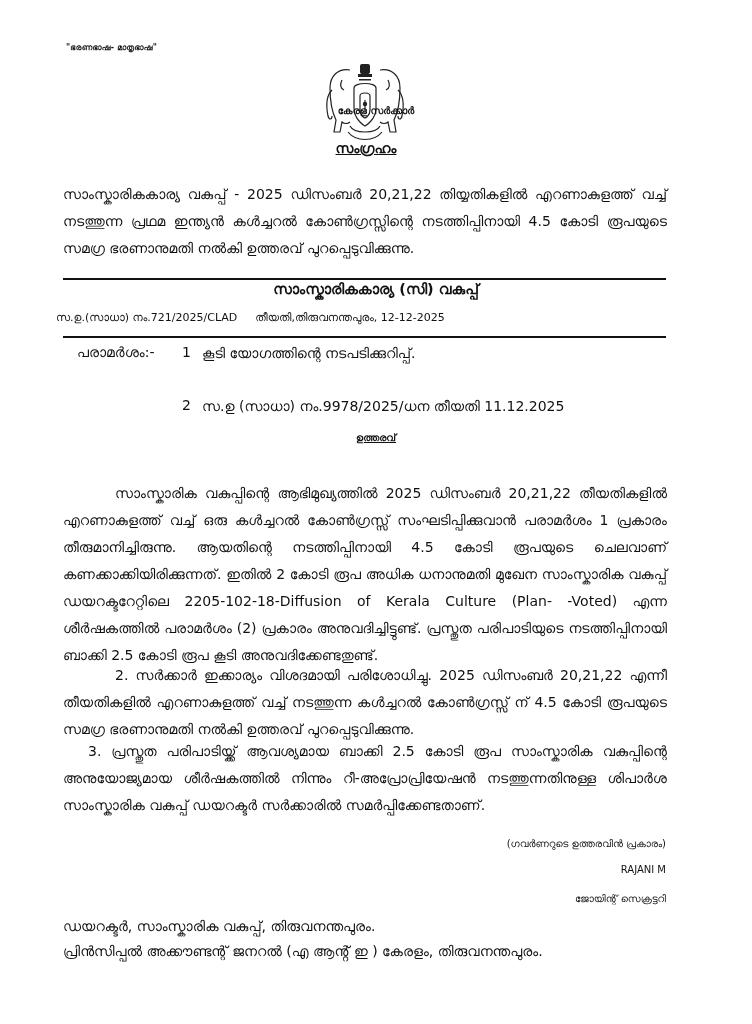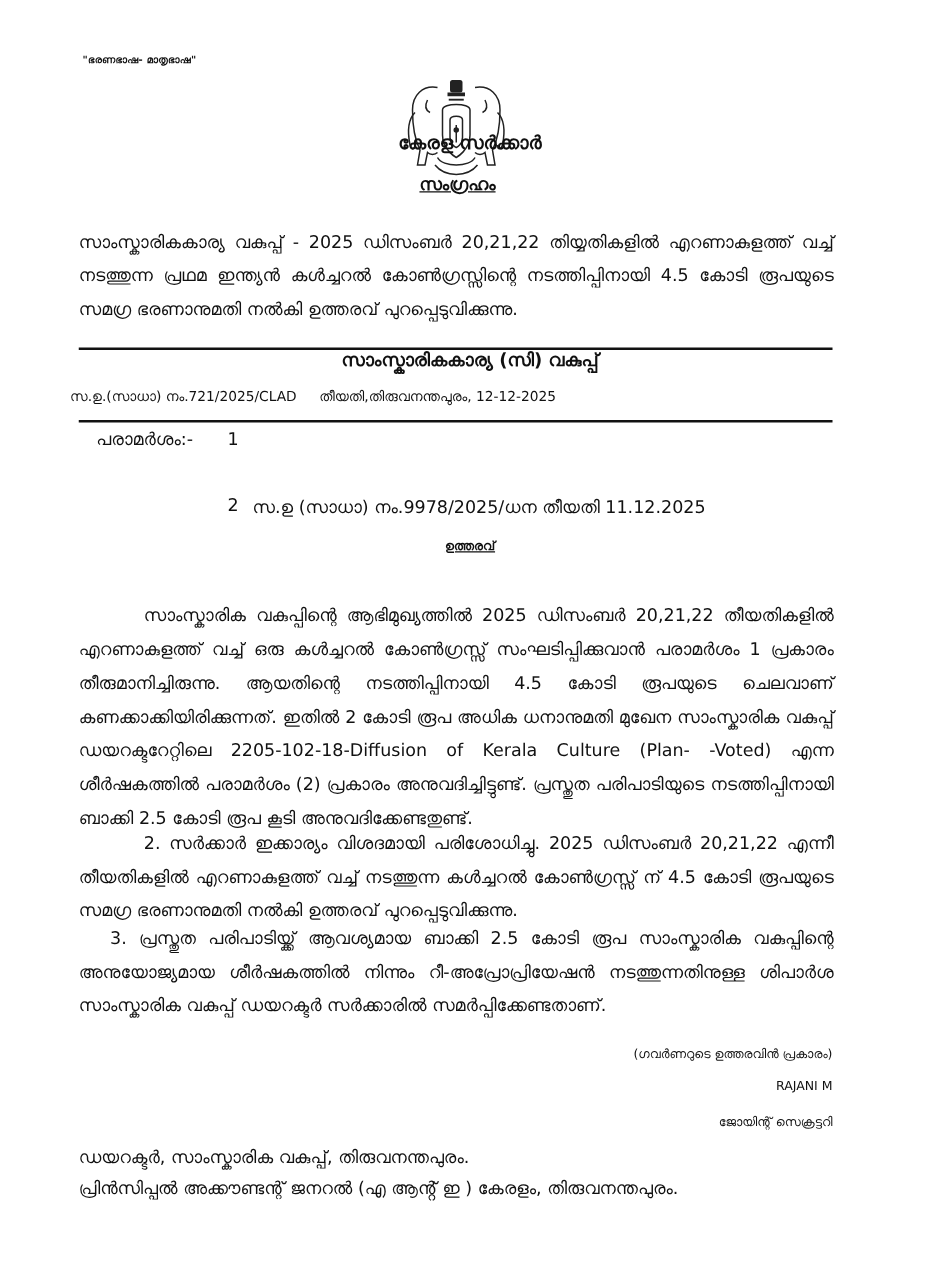--- a/index.html
+++ b/index.html
@@ -22,21 +22,21 @@
       font-weight: bold;
       letter-spacing: 0.2px;
     }
     .emblem {
       left: 320px; top: 60px;
       width: 90px; height: 88px;
     }
     .govt-name {
       left: 0; width: 752px; top: 105px;
       text-align: center;
-      font-size: 15px;
+      font-size: 10px;
       font-weight: bold;
     }
     .abstract-title {
       left: 0; width: 732px; top: 140px;
       text-align: center;
       font-size: 14px;
       font-weight: bold;
       text-decoration: underline;
     }
     .summary {
@@ -143,20 +143,21 @@
 
 <div class="abs order-no">
   <span>സ.ഉ.(സാധാ) നം.721/2025/CLAD</span><span class="gap"></span><span>തീയതി,തിരുവനന്തപുരം, 12-12-2025</span>
 </div>
 <div class="abs rule" style="top:336px;"></div>
 
 <div class="abs ref-label">പരാമർശം:-</div>
 
 <div class="abs ref-num" style="left:182px; top:344px;">1</div>
 <div class="abs ref-text" style="left:202px; top:340px;">
+  <div>കൂടി യോഗത്തിന്റെ നടപടിക്കുറിപ്പ്.</div>
 </div>
 
 <div class="abs ref-num" style="left:182px; top:397px;">2</div>
 <div class="abs ref-text" style="left:202px; top:393px;">
   <div>സ.ഉ (സാധാ) നം.9978/2025/ധന തീയതി 11.12.2025</div>
 </div>
 
 <div class="abs order-title">ഉത്തരവ്</div>
 
 <div class="abs para" style="top:480px;">സാംസ്കാരിക വകുപ്പിന്റെ ആഭിമുഖ്യത്തിൽ 2025 ഡിസംബർ 20,21,22 തീയതികളിൽ എറണാകുളത്ത് വച്ച് ഒരു കൾച്ചറൽ കോൺഗ്രസ്സ് സംഘടിപ്പിക്കുവാൻ പരാമർശം 1 പ്രകാരം തീരുമാനിച്ചിരുന്നു. ആയതിന്റെ നടത്തിപ്പിനായി 4.5 കോടി രൂപയുടെ ചെലവാണ് കണക്കാക്കിയിരിക്കുന്നത്. ഇതിൽ 2 കോടി രൂപ അധിക ധനാനുമതി മുഖേന സാംസ്കാരിക വകുപ്പ് ഡയറക്ടറേറ്റിലെ 2205-102-18-Diffusion of Kerala Culture (Plan- -Voted) എന്ന ശീർഷകത്തിൽ പരാമർശം (2) പ്രകാരം അനുവദിച്ചിട്ടുണ്ട്. പ്രസ്തുത പരിപാടിയുടെ നടത്തിപ്പിനായി ബാക്കി 2.5 കോടി രൂപ കൂടി അനുവദിക്കേണ്ടതുണ്ട്.</div>

